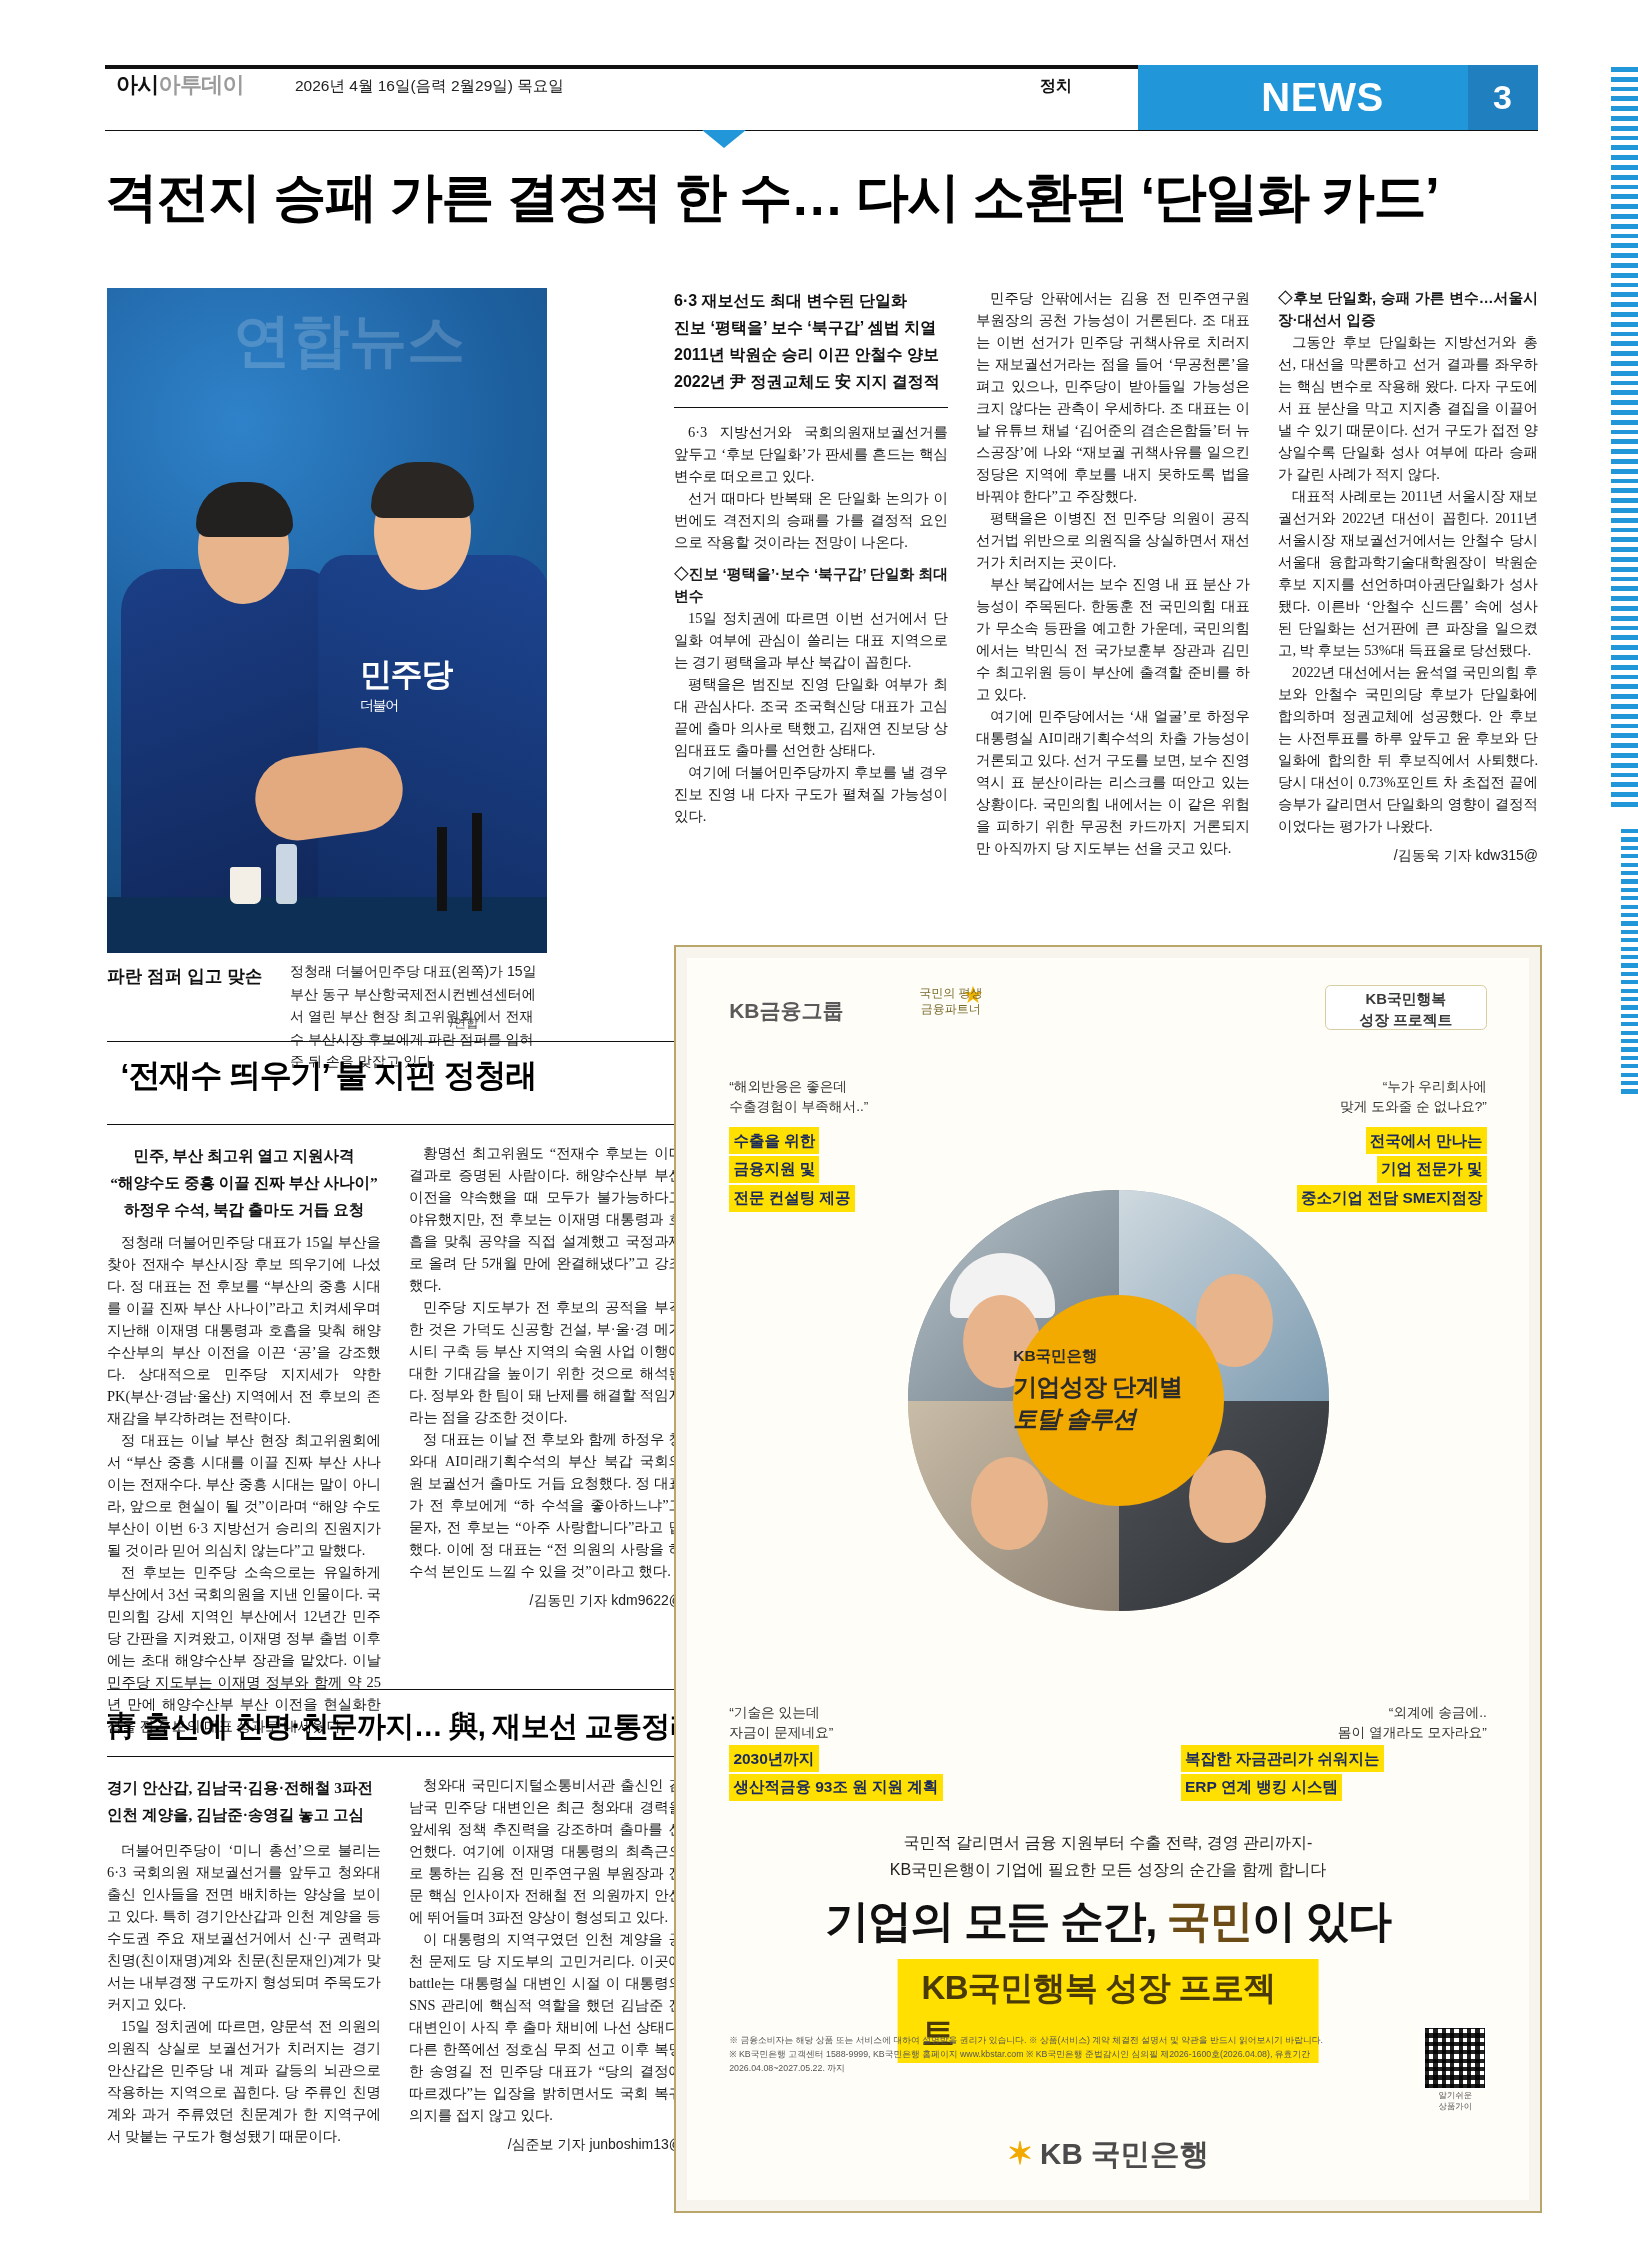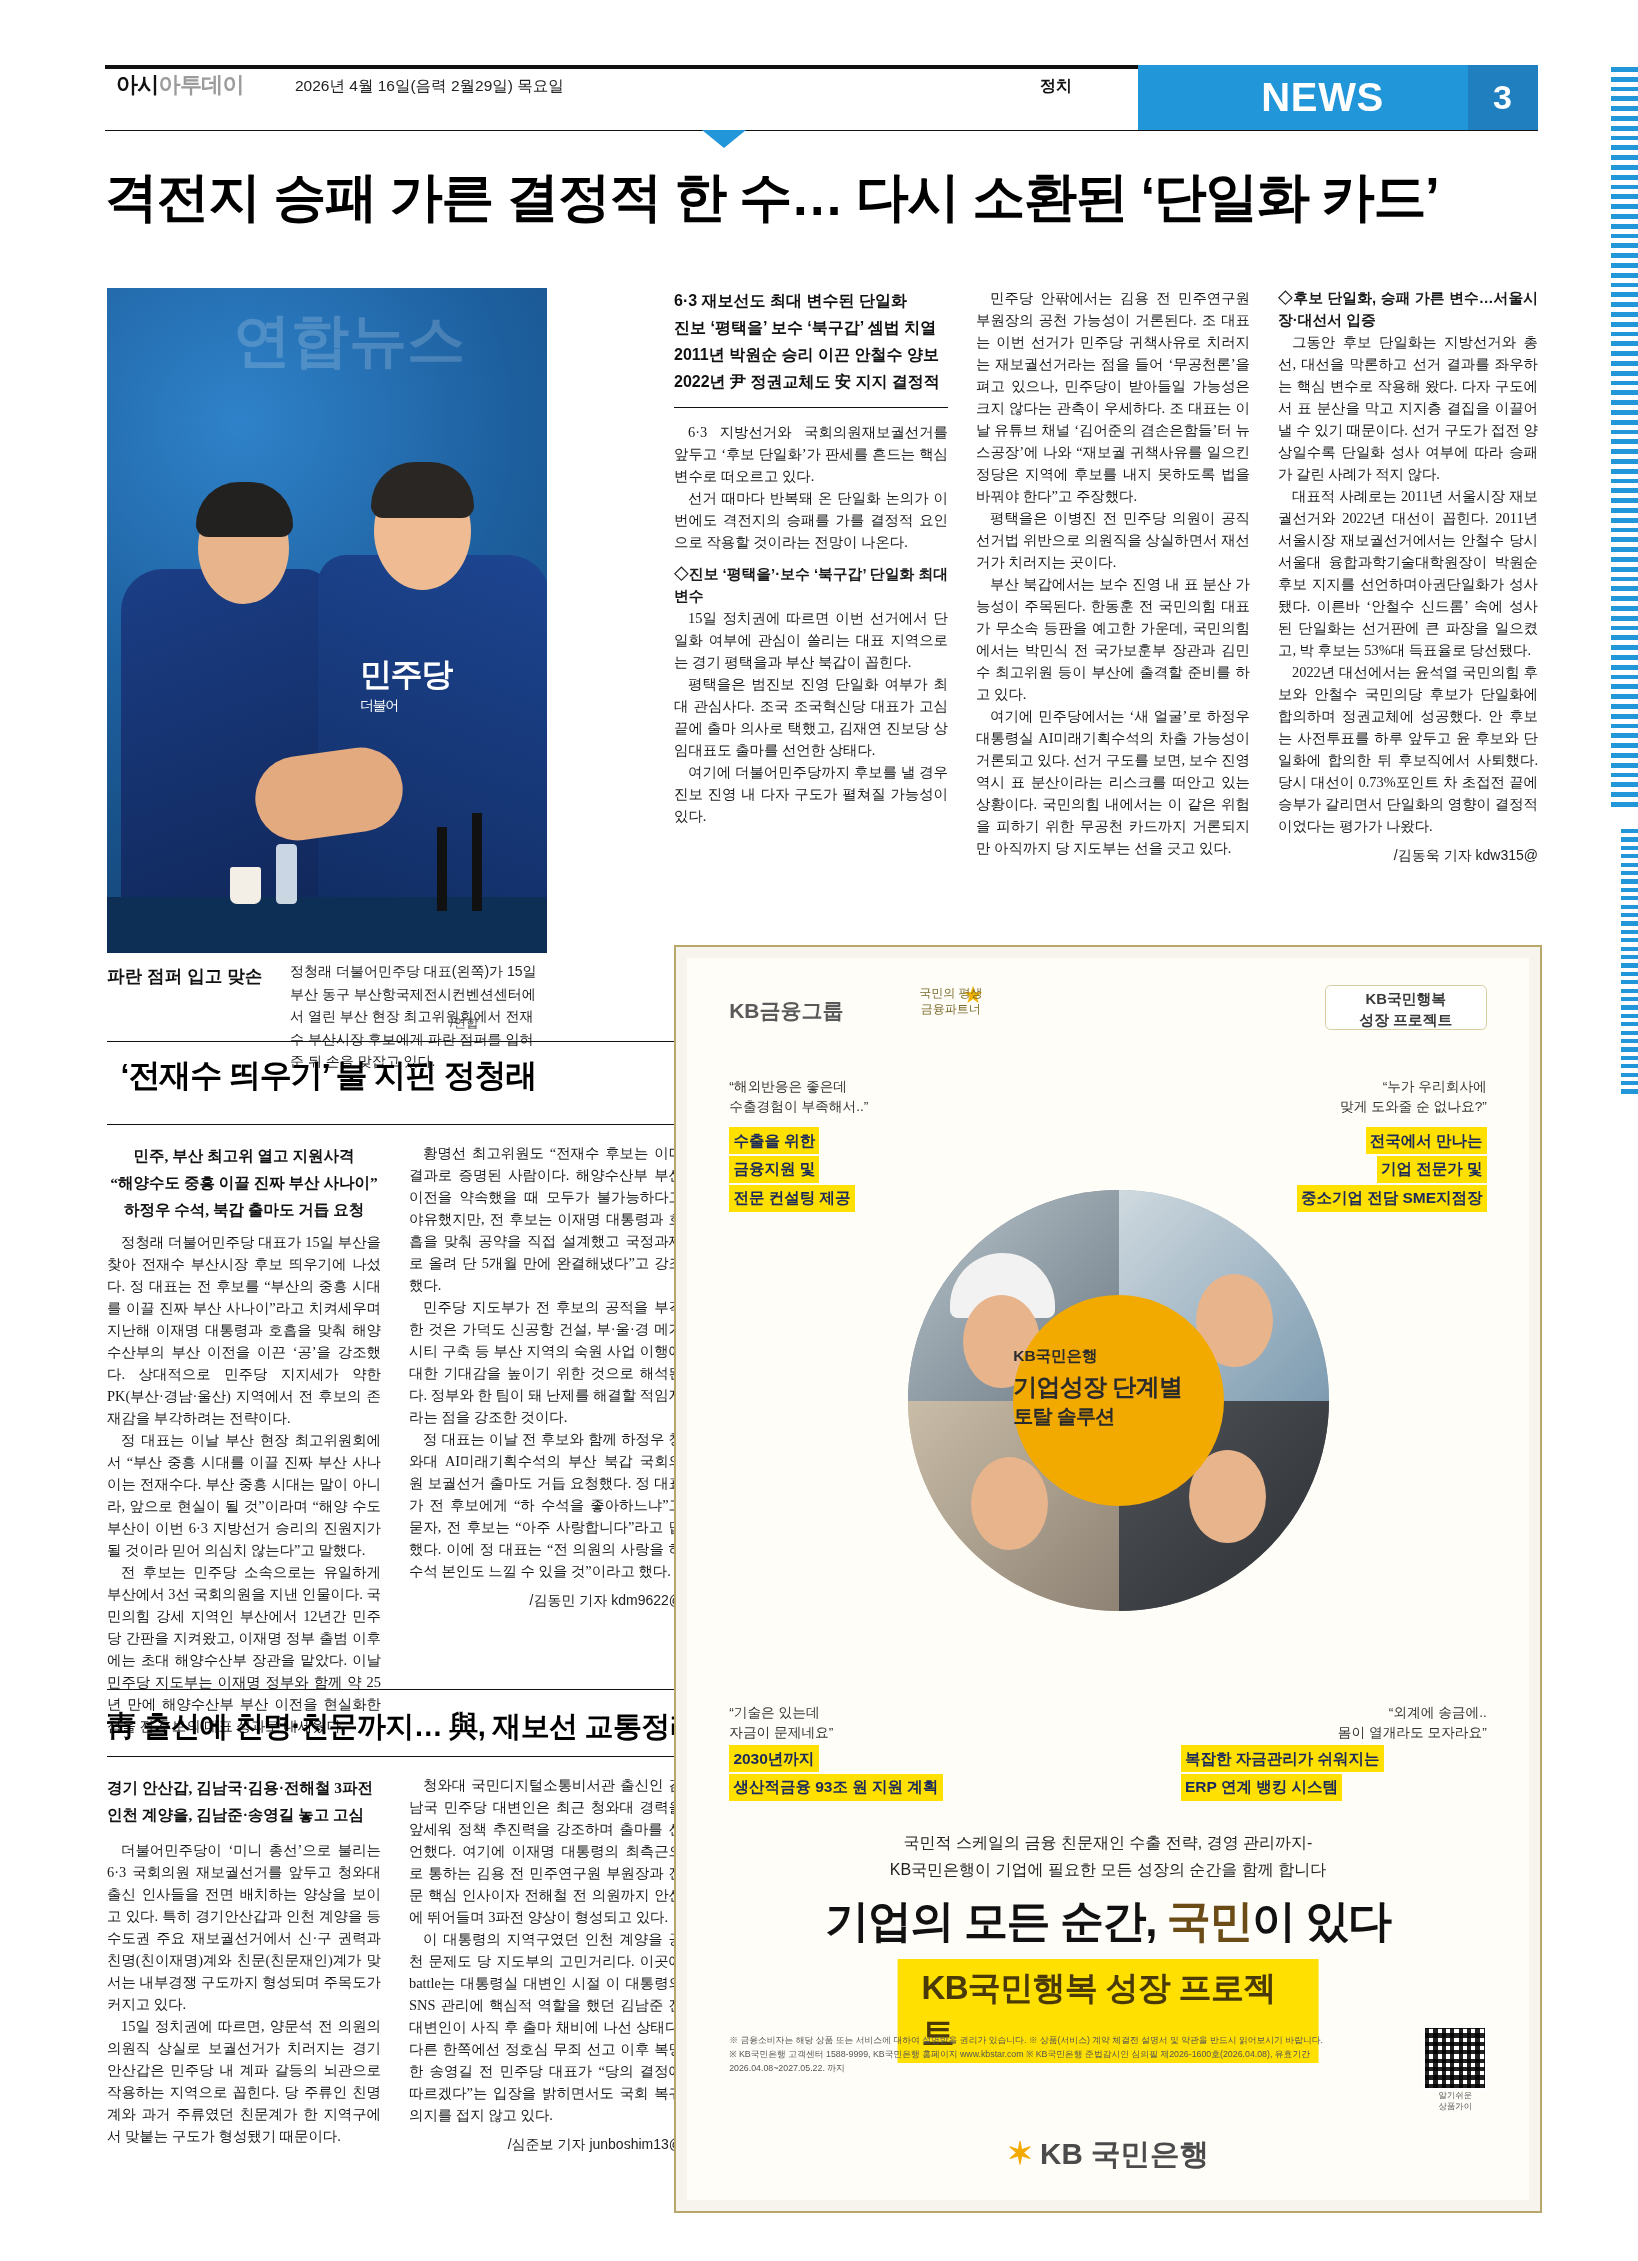--- a/index.html
+++ b/index.html
@@ -87,21 +87,21 @@
   .q1{left:211px;top:0;background:linear-gradient(135deg,#cfd9df,#7d9bb0);}
   .q2{left:211px;top:211px;background:linear-gradient(135deg,#4f5358,#2c2f33);}
   .q3{left:0;top:211px;background:linear-gradient(135deg,#c9bda8,#8d8274);}
   .q4{left:0;top:0;background:linear-gradient(135deg,#b7c4cc,#6e7b84);}
   .helmet{position:absolute;left:42px;top:63px;width:105px;height:65px;background:#f2f2f2;border-radius:56px 56px 8.4px 8.4px;}
   .face-s{position:absolute;width:77px;height:93px;background:#e8b48c;border-radius:50%;}
   .donut-hole{position:absolute;left:105px;top:105px;width:211px;height:211px;border-radius:50%;background:#f2a900;}
   .donut-center{position:absolute;left:0;top:51px;width:211px;text-align:left;font-family:"Liberation Sans",sans-serif;color:#2b2b2b;}
   .dc1{font-size:15.5px;font-weight:bold;}
   .dc2{font-size:24px;font-weight:bold;margin-top:4.2px;letter-spacing:-0.7px;}
-  .dc3{font-size:20px;font-weight:bold;letter-spacing:-0.7px;}
+  .dc3{font-size:24px;font-weight:bold;letter-spacing:-0.7px;font-style:italic;}
 
   .ad-foot1{position:absolute;left:0;right:0;top:871px;text-align:center;font-family:"Liberation Sans",sans-serif;font-size:16px;line-height:27px;color:#222;}
   .ad-foot2{position:absolute;left:0;right:0;top:934px;text-align:center;font-family:"Liberation Sans",sans-serif;font-weight:bold;font-size:44px;letter-spacing:-1.4px;color:#111;}
   .ad-foot2 .hl{color:#6b4b16;}
   .ad-foot3{position:absolute;left:50%;transform:translateX(-50%);top:1001px;background:#ffe000;padding:7px 24px;font-family:"Liberation Sans",sans-serif;font-weight:bold;font-size:33px;color:#4a3a08;letter-spacing:-0.7px;}
   .ad-legal{position:absolute;left:42px;top:1075px;width:632px;font-family:"Liberation Sans",sans-serif;font-size:8.8px;line-height:14px;color:#555;}
   .ad-qr{position:absolute;right:42px;top:1068px;width:60px;height:60px;background:
      repeating-linear-gradient(0deg,#222 0 4.2px,#fff 4.2px 8.4px),
      repeating-linear-gradient(90deg,#222 0 4.2px,transparent 4.2px 8.4px);
      background-blend-mode:multiply;border:2.1px solid #fff;}
@@ -291,21 +291,21 @@
       </div>
 
       <div class="quote" style="right:42px;top:745px;width:232px;text-align:right;white-space:pre-line;">“외계에 송금에..
 몸이 열개라도 모자라요”</div>
       <div class="tagbox" style="right:46px;top:787px;width:302px;text-align:left;">
         <span>복잡한 자금관리가 쉬워지는</span><br>
         <span>ERP 연계 뱅킹 시스템</span>
       </div>
 
       <div class="ad-foot1">
-        <div>국민적 스케일의 금융 친문재인 수출 전략, 경영 관리까지-</div>
+        <div>국민적 갈리면서 금융 지원부터 수출 전략, 경영 관리까지-</div>
         <div>KB국민은행이 기업에 필요한 모든 성장의 순간을 함께 합니다</div>
       </div>
       <div class="ad-foot2"><span>기업의 모든 순간, </span><span class="hl">국민</span><span>이 있다</span></div>
       <div class="ad-foot3">KB국민행복 성장 프로젝트</div>
 
       <div class="ad-legal" style="white-space:pre-line;">※ 금융소비자는 해당 상품 또는 서비스에 대하여 설명받을 권리가 있습니다. ※ 상품(서비스) 계약 체결전 설명서 및 약관을 반드시 읽어보시기 바랍니다.
 ※ KB국민은행 고객센터 1588-9999, KB국민은행 홈페이지 www.kbstar.com ※ KB국민은행 준법감시인 심의필 제2026-1600호(2026.04.08), 유효기간 2026.04.08~2027.05.22. 까지</div>
       <div class="ad-qr"></div>
       <div class="ad-qr-cap">
         <div>알기쉬운</div>

